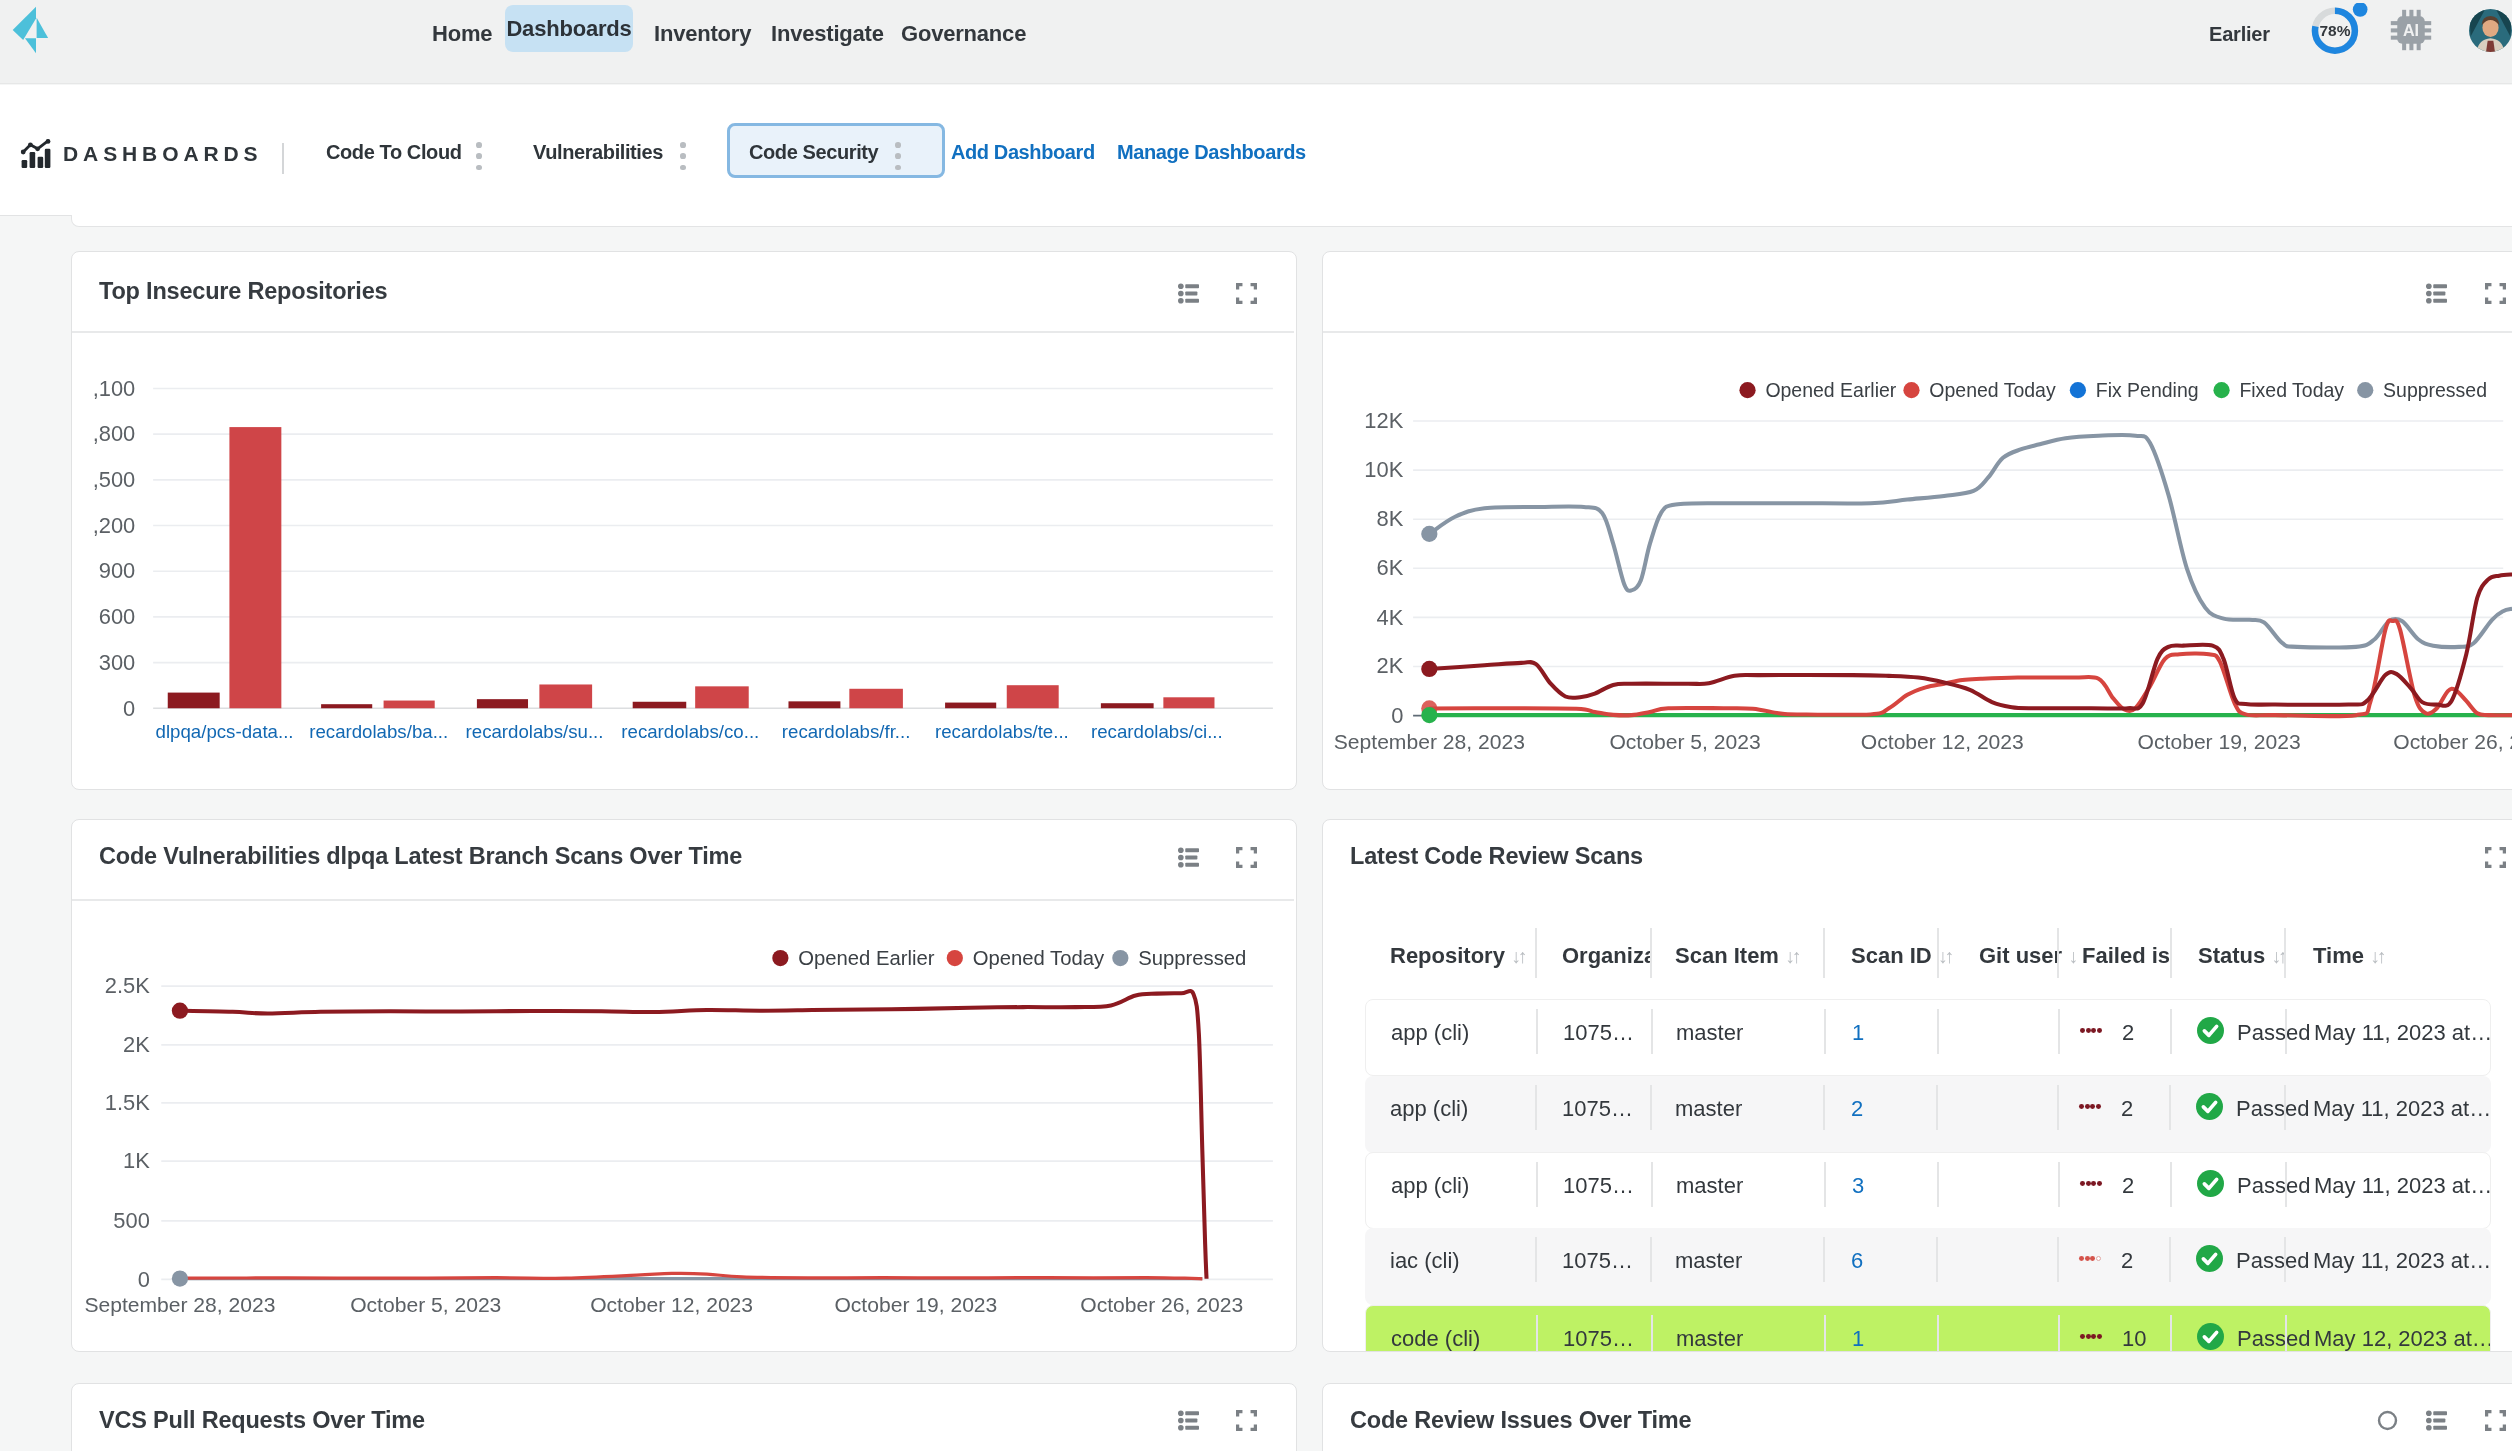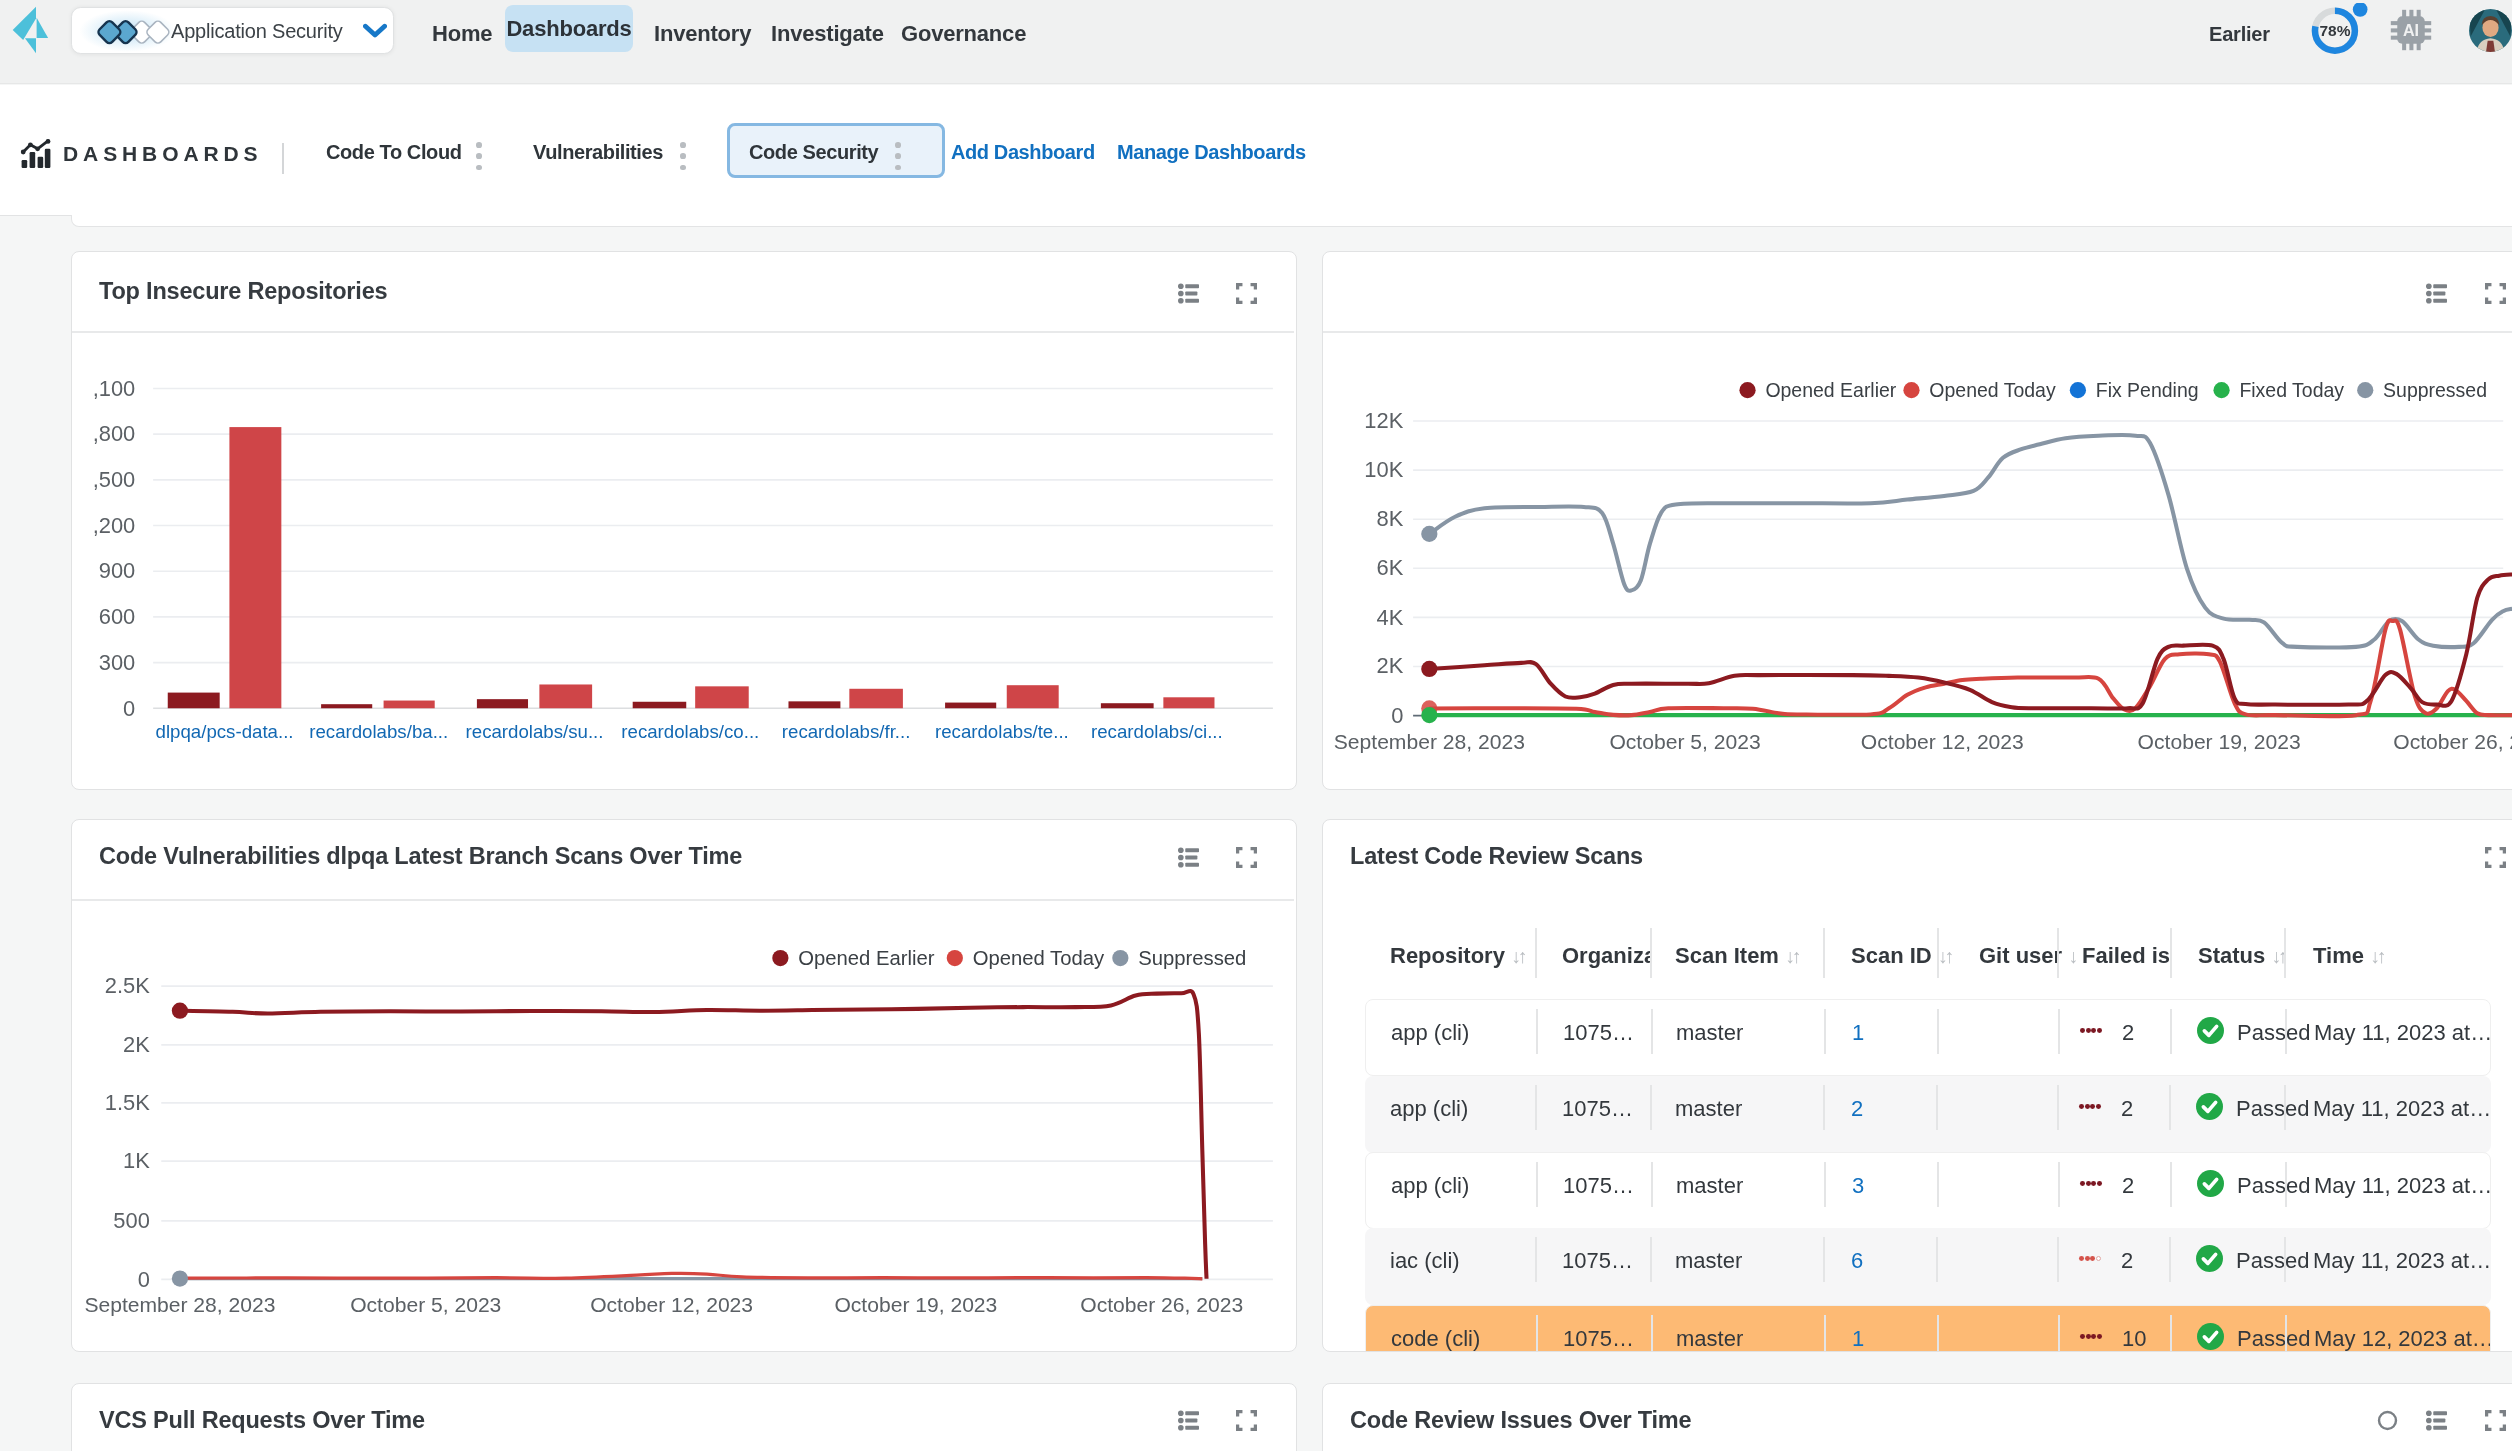--- a/index.html
+++ b/index.html
@@ -45,36 +45,20 @@
 </style>
 </head>
 <body>
 
 <div id="topbar">
   <svg class="abs" style="left:11.4px;top:3.2px" width="41" height="54" viewBox="0 0 50 66">
     <polygon points="30.5,4.5 2,33 14.8,45.3 30.5,19" fill="#4cc0da"></polygon>
     <polygon points="31.3,18 45.3,42.7 31.3,42.7" fill="#4cc0da"></polygon>
     <polygon points="17,43.2 30.5,43.2 30.5,61.5" fill="#4cc0da"></polygon>
   </svg>
-  <div id="pill">
-    <div class="abs" style="left:6.5px;top:1.6px;width:97px;height:42px;border-radius:50%;background:radial-gradient(ellipse at center, rgba(140,200,235,0.55) 0%, rgba(140,200,235,0) 70%);"></div>
-    <svg class="abs" style="left:18px;top:6.5px" width="97" height="35" viewBox="0 0 120 43">
-      <g>
-        <rect x="53" y="10" width="22" height="22" rx="5" transform="rotate(45 64 21)" fill="#fff" stroke="#a9b4c0" stroke-width="2"></rect>
-        <rect x="73" y="10" width="22" height="22" rx="5" transform="rotate(45 84 21)" fill="#fff" stroke="#a9b4c0" stroke-width="2"></rect>
-        <circle cx="54" cy="21" r="5" fill="#e8eef2"></circle>
-        <rect x="33" y="10" width="22" height="22" rx="5" transform="rotate(45 44 21)" fill="#5ba7cf" stroke="#16344f" stroke-width="3"></rect>
-        <rect x="13" y="10" width="22" height="22" rx="5" transform="rotate(45 24 21)" fill="#5ba7cf" stroke="#16344f" stroke-width="3"></rect>
-      </g>
-    </svg>
-    <div id="pilltext">Application Security</div>
-    <svg class="abs" style="left:291px;top:14.6px" width="24" height="16" viewBox="0 0 30 20">
-        <path d="M3 4 L15 15 L27 4" fill="none" stroke="#1778c8" stroke-width="6" stroke-linecap="round" stroke-linejoin="round"></path>
-      </svg>
-  </div>
   <div class="navitem" style="left:432px;">Home</div>
   <div id="nav-dash">Dashboards</div>
   <div class="navitem" style="left:654px;">Inventory</div>
   <div class="navitem" style="left:771px;">Investigate</div>
   <div class="navitem" style="left:901px;">Governance</div>
   <div class="navitem" style="left:2209px;font-size:20px;">Earlier</div>
   <svg class="abs" style="left:2308px;top:3.2px" width="62" height="57" viewBox="0 0 76 70">
     <circle cx="33" cy="34" r="24.5" fill="none" stroke="#d7dadb" stroke-width="8"></circle>
     <circle cx="33" cy="34" r="24.5" fill="none" stroke="#1e86df" stroke-width="8" stroke-dasharray="120.1 33.8" transform="rotate(-90 33 34)" stroke-linecap="butt"></circle>
     <text x="33" y="41" font-size="19" font-weight="bold" fill="#33383d" text-anchor="middle">78%</text>
@@ -461,21 +445,21 @@
       <div class="td" style="left:871px;">Passed</div>
         <div class="td" style="left:948px;">May 11, 2023 at…</div>
       <div class="rsep" style="left:170px;"></div>
         <div class="rsep" style="left:285px;"></div>
       <div class="rsep" style="left:458px;"></div>
         <div class="rsep" style="left:571px;"></div>
       <div class="rsep" style="left:692px;"></div>
         <div class="rsep" style="left:804px;"></div>
       <div class="rsep" style="left:919px;"></div>
     </div>
-    <div class="trow" style="top:485px;background:#fdba74;border:1.6px solid #efefef;">
+    <div class="trow" style="top:485px;background:#bef264;border:1.6px solid #efefef;">
       <div class="td" style="left:25px;">code (cli)</div>
         <div class="td" style="left:197px;">1075…</div>
       <div class="td" style="left:310px;">master</div>
         <div class="td tdblue" style="left:486px;">1</div>
       <div class="dots4" style="left:714px;"><i></i><i></i><i></i><i></i></div>
         <div class="td" style="left:756px;">10</div>
       <svg class="chk" style="left:831px;" viewBox="0 0 33 33">
           <circle cx="16.5" cy="16.5" r="16.5" fill="#21a847"></circle>
           <path d="M9 17 L14.5 22.5 L24 11.5" fill="none" stroke="#fff" stroke-width="4.5" stroke-linecap="round" stroke-linejoin="round"></path>
         </svg>

